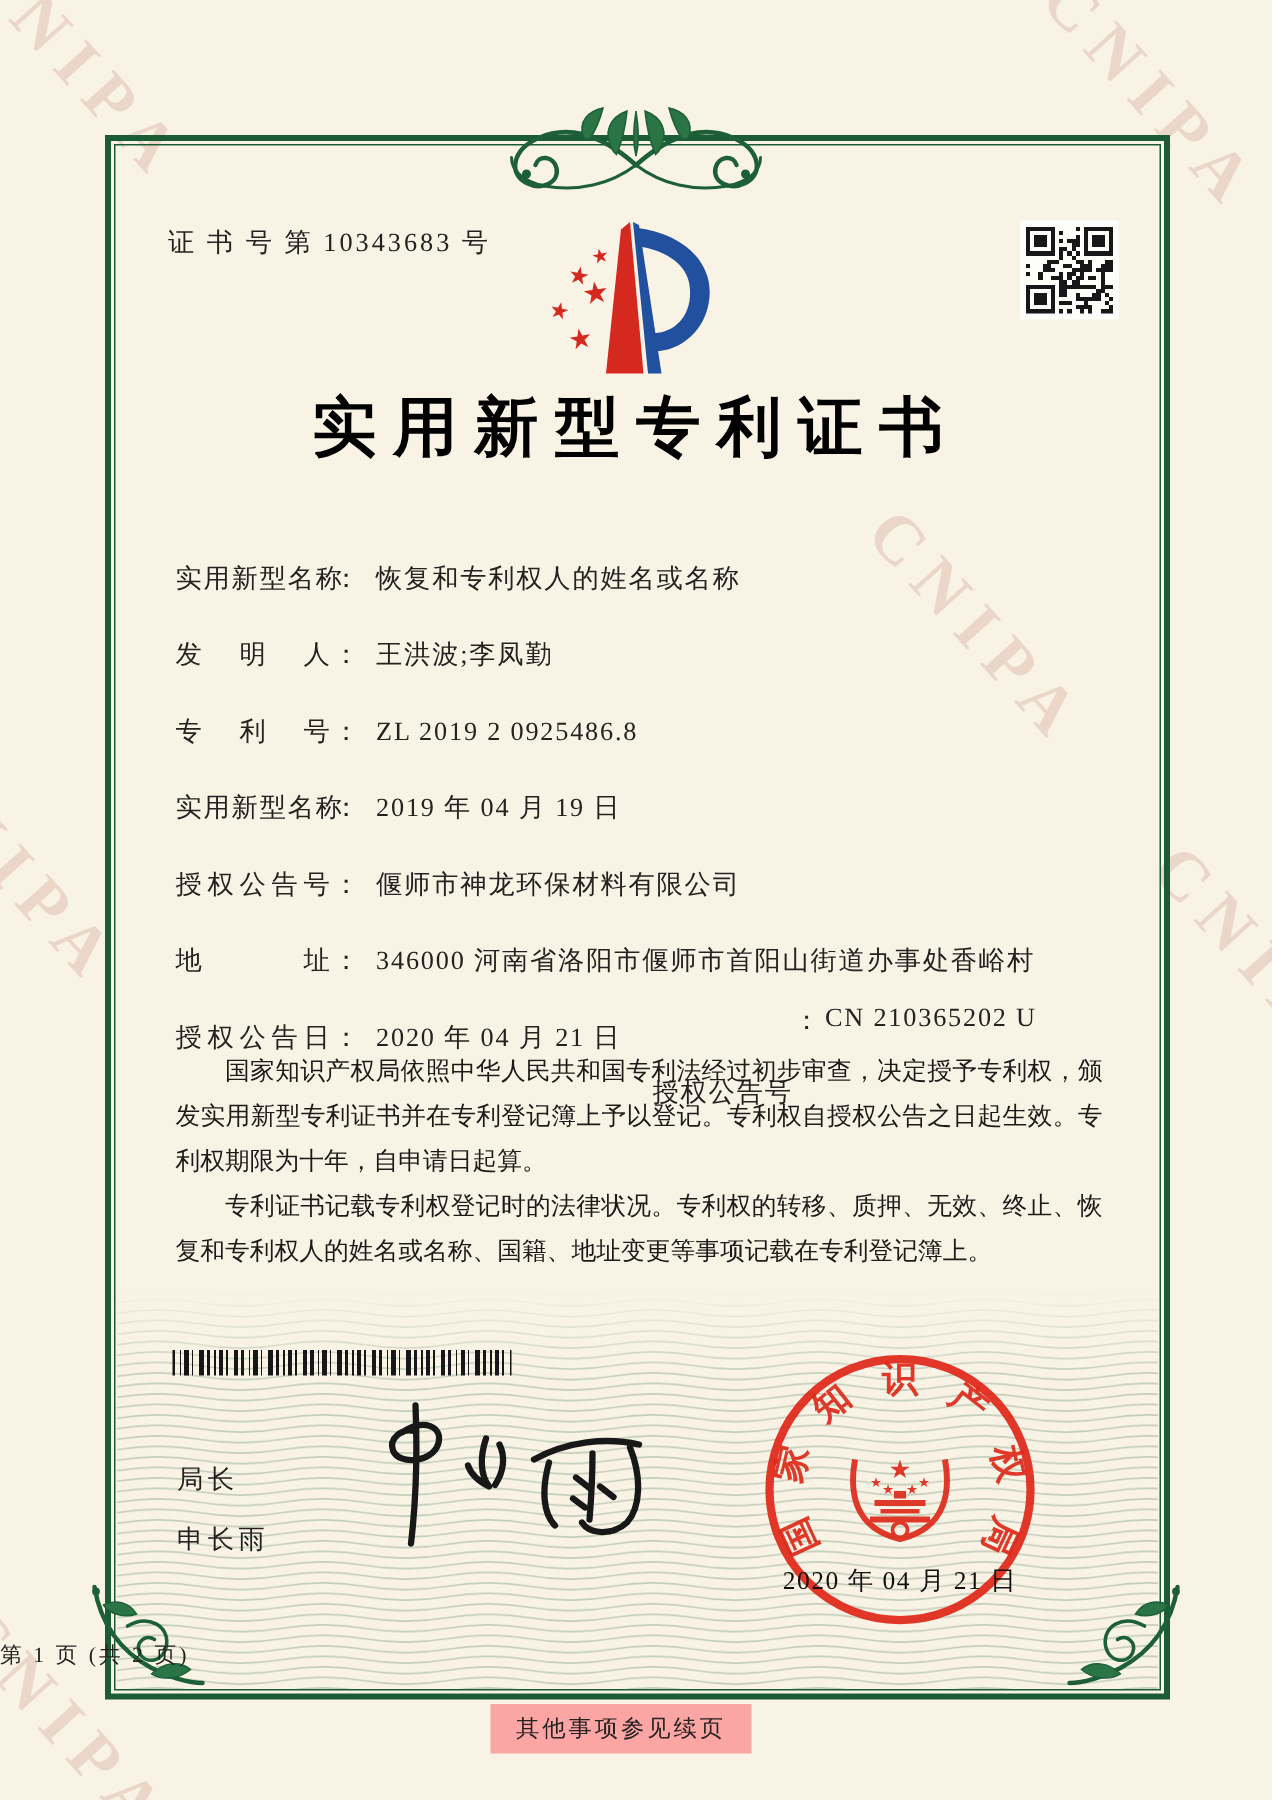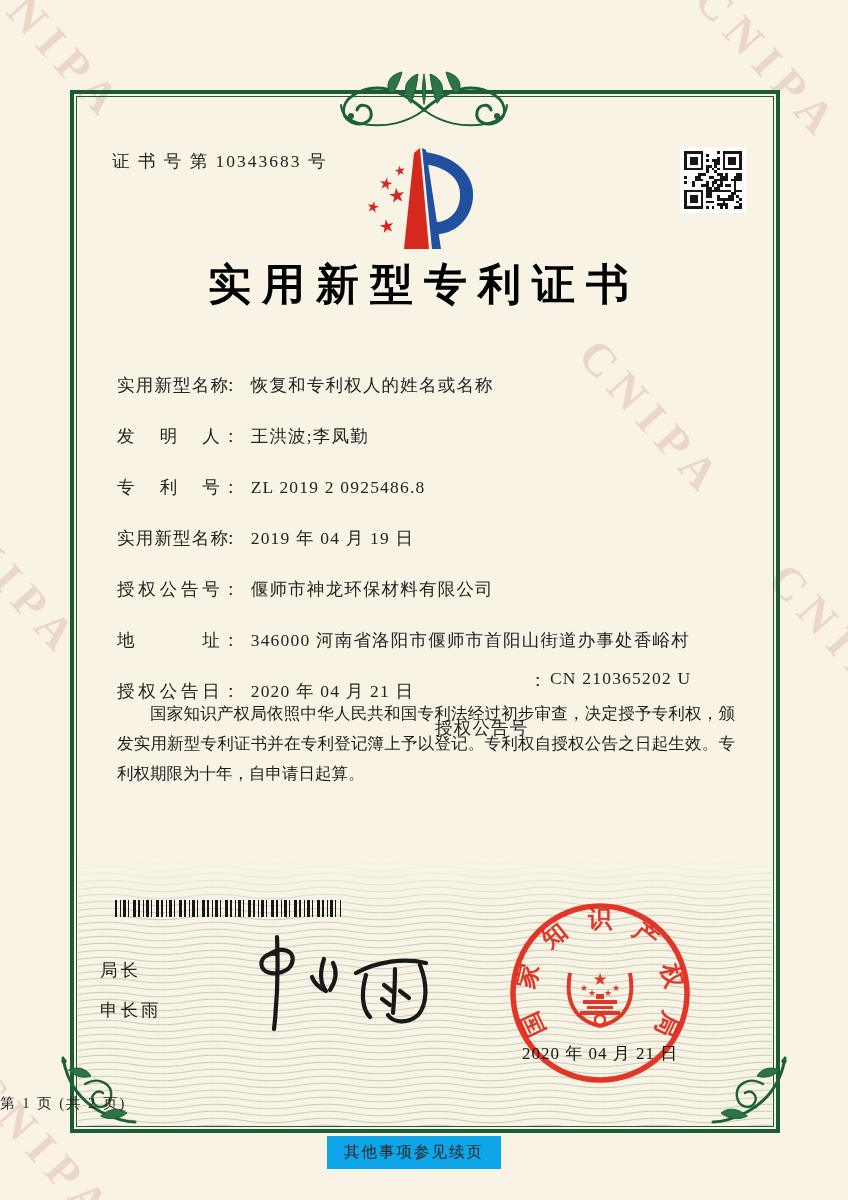--- a/index.html
+++ b/index.html
@@ -41,31 +41,31 @@
   .notice{position:absolute;left:117px;top:699px;width:618px;font-size:16.5px;
           line-height:1.82;text-align:justify;z-index:4;color:#1e1a18;}
   .notice p{margin:0;text-indent:2em;}
 
   .barcode{position:absolute;left:115px;top:900px;width:226px;height:17px;z-index:4;
      background:
        repeating-linear-gradient(90deg,#17171a 0 2px,rgba(0,0,0,0) 2px 5px,#17171a 5px 6px,
          rgba(0,0,0,0) 6px 8px,#17171a 8px 11px,rgba(0,0,0,0) 11px 13px,#17171a 13px 14px,
          rgba(0,0,0,0) 14px 18px,#17171a 18px 21px,rgba(0,0,0,0) 21px 23px);}
 
-  .sig-label{position:absolute;left:100px;font-size:17.5px;letter-spacing:3px;z-index:4;
-             font-family:"Liberation Sans",sans-serif;color:#242120;}
+  .sig-label{position:absolute;left:118px;font-size:17.5px;letter-spacing:3px;z-index:4;
+             font-family:"Liberation Sans",sans-serif;color:#242120;margin-top:16px;}
   .signature{position:absolute;left:238px;top:933px;z-index:4;}
 
   .seal{position:absolute;left:505px;top:898px;z-index:5;}
   .seal-date{position:absolute;left:505px;top:1042px;width:190px;text-align:center;
              font-size:17px;letter-spacing:1px;color:#14110f;z-index:6;}
 
   .page-no{position:absolute;left:0;top:1094px;width:848px;
            font-size:14.5px;letter-spacing:2px;z-index:4;}
-  .cont-note{position:absolute;left:327px;top:1136px;background:#0ea5e9;
+  .cont-note{position:absolute;left:327px;top:1136px;background:#fca5a5;
              padding:6px 17px;font-size:15.5px;letter-spacing:2px;z-index:4;}
 </style>
 </head>
 <body>
 
 <div class="wm" style="left:52px;top:42px">CNIPA</div>
 <div class="wm" style="left:768px;top:62px">CNIPA</div>
 <div class="wm" style="left:8px;top:578px">CNIPA</div>
 <div class="wm" style="left:652px;top:418px">CNIPA</div>
 <div class="wm" style="left:842px;top:642px">CNIPA</div>
@@ -293,20 +293,21 @@
 <div class="field-row" style="top:617px">
   <span class="flabel">地址</span><span class="fcolon">：</span><span class="fvalue">346000 河南省洛阳市偃师市首阳山街道办事处香峪村</span>
 </div>
 <div class="field-row" style="top:668px">
   <span class="flabel">授权公告日</span><span class="fcolon">：</span><span class="fvalue">2020 年 04 月 21 日</span>
   <span class="flabel2">授权公告号</span><span class="fcolon2">：</span><span class="fvalue2">CN 210365202 U</span>
 </div>
 
 <div class="notice">
   <p>国家知识产权局依照中华人民共和国专利法经过初步审查，决定授予专利权，颁发实用新型专利证书并在专利登记簿上予以登记。专利权自授权公告之日起生效。专利权期限为十年，自申请日起算。</p>
+  <p>专利证书记载专利权登记时的法律状况。专利权的转移、质押、无效、终止、恢复和专利权人的姓名或名称、国籍、地址变更等事项记载在专利登记簿上。</p>
 </div>
 
 <div class="barcode"></div>
 
 <div class="sig-label" style="top:958px">局长</div>
 <div class="sig-label" style="top:998px">申长雨</div>
 
 <svg class="signature" width="205" height="105" viewBox="0 0 205 105">
   <g stroke="#181818" stroke-width="4.2" fill="none" stroke-linecap="round" stroke-linejoin="round">
     <path d="M30,22 C44,12 58,18 54,30 C50,42 28,44 24,34 C21,26 30,19 38,21"></path>

